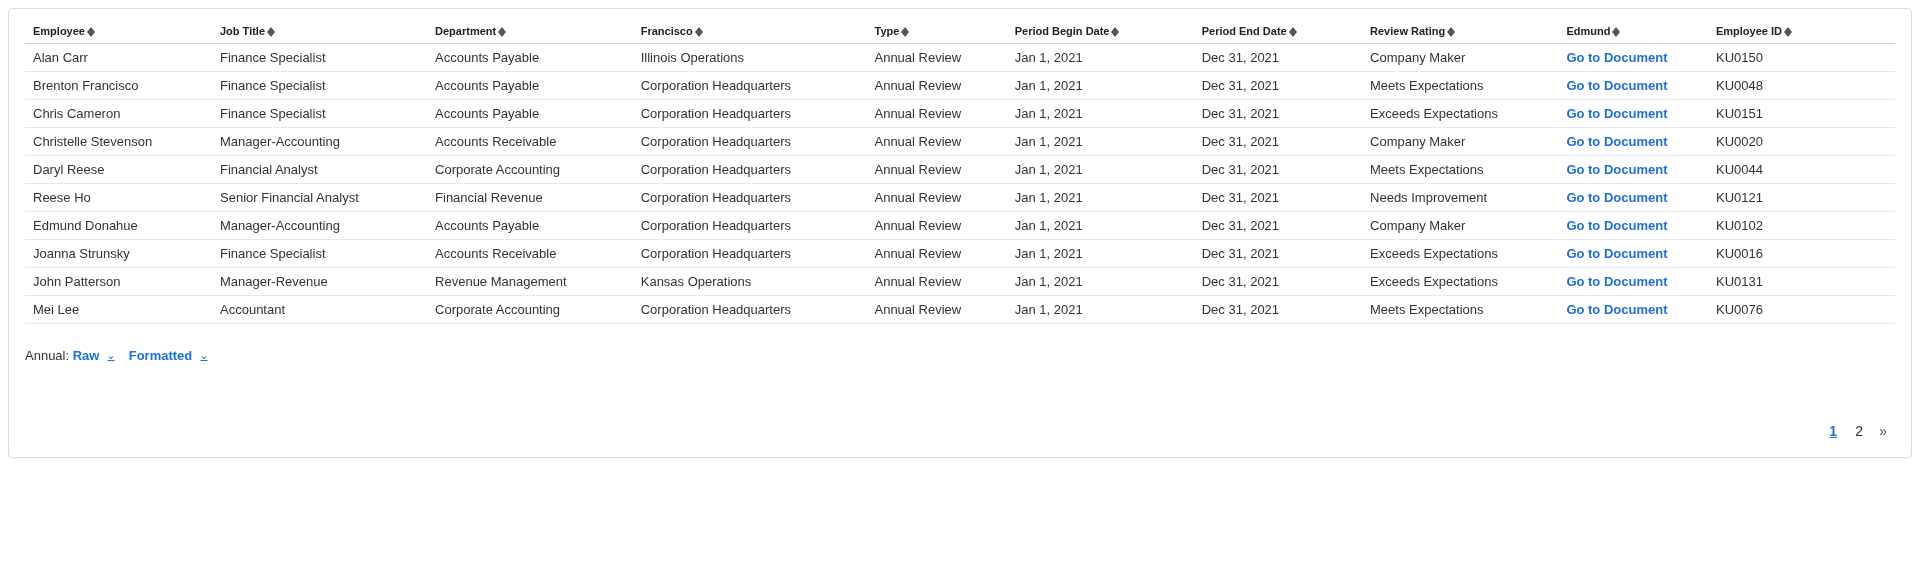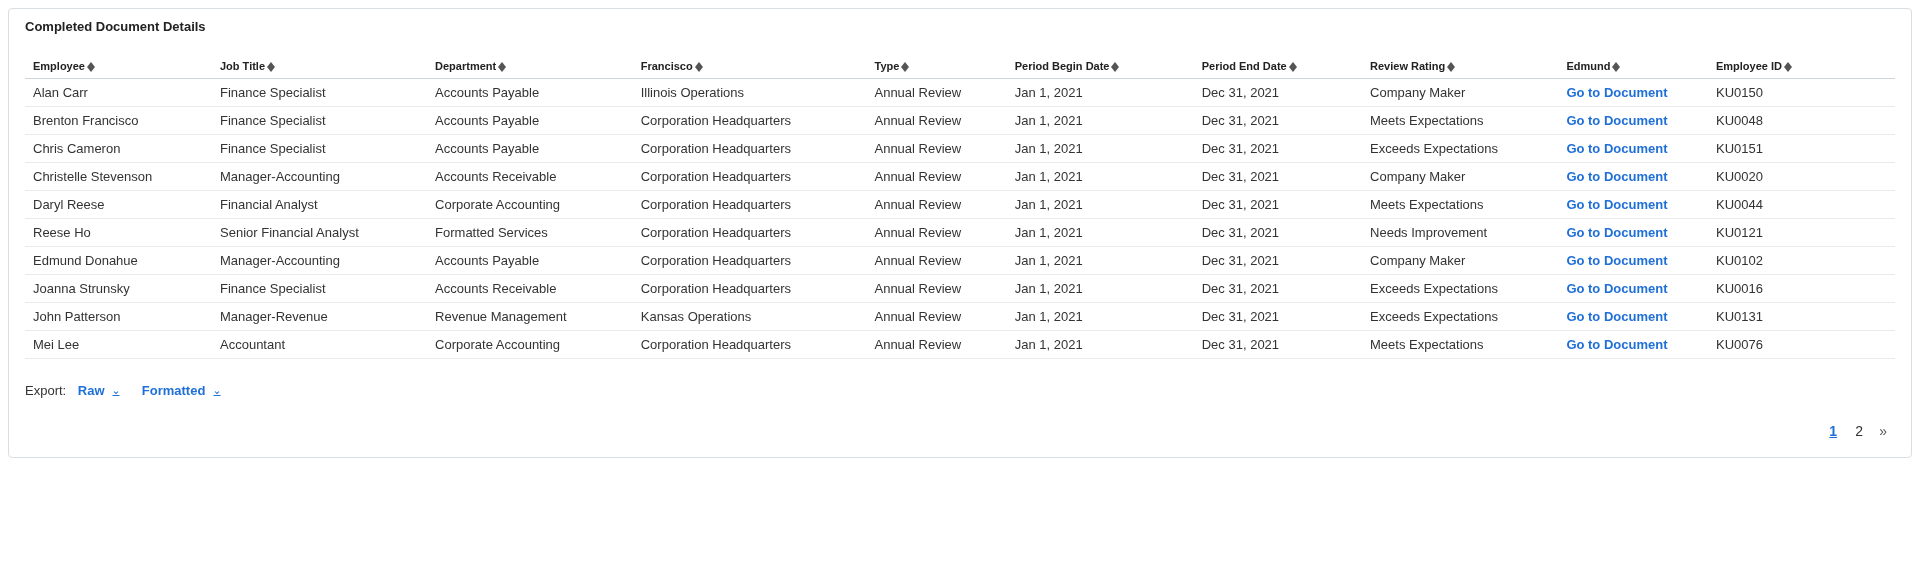--- a/index.html
+++ b/index.html
@@ -54,21 +54,21 @@
     margin-left: 2px;
     line-height: 0;
   }
   .sort-icon svg { display: block; }
   .link { color: #1f6fd8; cursor: pointer; text-decoration: none; font-weight: bold; }
   .export-row {
     margin-top: 24px;
     font-size: 13px;
     color: #333;
   }
-  .export-row .link { margin-left: 8px; margin-right: 8px; text-align: right; }
+  .export-row .link { margin-right: 8px; text-align: right; }
   .dl-icon { vertical-align: middle; margin-left: 2px; }
   .pagination {
     position: absolute;
     right: 24px;
     bottom: 18px;
     display: flex;
     gap: 14px;
     align-items: center;
     font-size: 14px;
   }
@@ -97,21 +97,20 @@
   col.c-beg  { width: 10%; }
   col.c-end  { width: 9%; }
   col.c-rate { width: 10.5%; }
   col.c-det  { width: 8%; }
   col.c-id   { width: 10%; }
 </style>
 </head>
 <body>
 
 <div class="panel">
-  <div class="panel-title">Completed Document Details</div>
 
   <table>
     <colgroup>
       <col class="c-emp">
         <col class="c-job">
         <col class="c-dept">
         <col class="c-loc">
         <col class="c-type">
       <col class="c-beg">
         <col class="c-end">
@@ -262,21 +261,21 @@
           <td>Annual Review</td>
           <td>Jan 1, 2021</td>
           <td>Dec 31, 2021</td>
           <td>Meets Expectations</td>
           <td><a class="link">Go to Document</a></td>
           <td>KU0044</td>
         </tr>
         <tr>
           <td>Reese Ho</td>
           <td>Senior Financial Analyst</td>
-          <td>Formatted Services</td>
+          <td>Financial Revenue</td>
           <td>Corporation Headquarters</td>
           <td>Annual Review</td>
           <td>Jan 1, 2021</td>
           <td>Dec 31, 2021</td>
           <td>Needs Improvement</td>
           <td><a class="link">Go to Document</a></td>
           <td>KU0121</td>
         </tr>
         <tr>
           <td>Edmund Donahue</td>
@@ -323,21 +322,21 @@
           <td>Jan 1, 2021</td>
           <td>Dec 31, 2021</td>
           <td>Meets Expectations</td>
           <td><a class="link">Go to Document</a></td>
           <td>KU0076</td>
         </tr>
       </tbody>
   </table>
 
   <div class="export-row">
-    <span>Export:</span>
+    <span>Annual:</span>
     <a class="link"><span>Raw</span>
       <svg class="dl-icon" width="12" height="12" viewBox="0 0 24 24" fill="#1f6fd8">
           <path d="M12 3v10.6l3.3-3.3 1.4 1.4L12 16.4 7.3 11.7l1.4-1.4L12 13.6V3h0zM5 18h14v2H5v-2z"></path>
         </svg>
     </a>
     <a class="link"><span>Formatted</span>
       <svg class="dl-icon" width="12" height="12" viewBox="0 0 24 24" fill="#1f6fd8">
           <path d="M12 3v10.6l3.3-3.3 1.4 1.4L12 16.4 7.3 11.7l1.4-1.4L12 13.6V3h0zM5 18h14v2H5v-2z"></path>
         </svg>
     </a>

